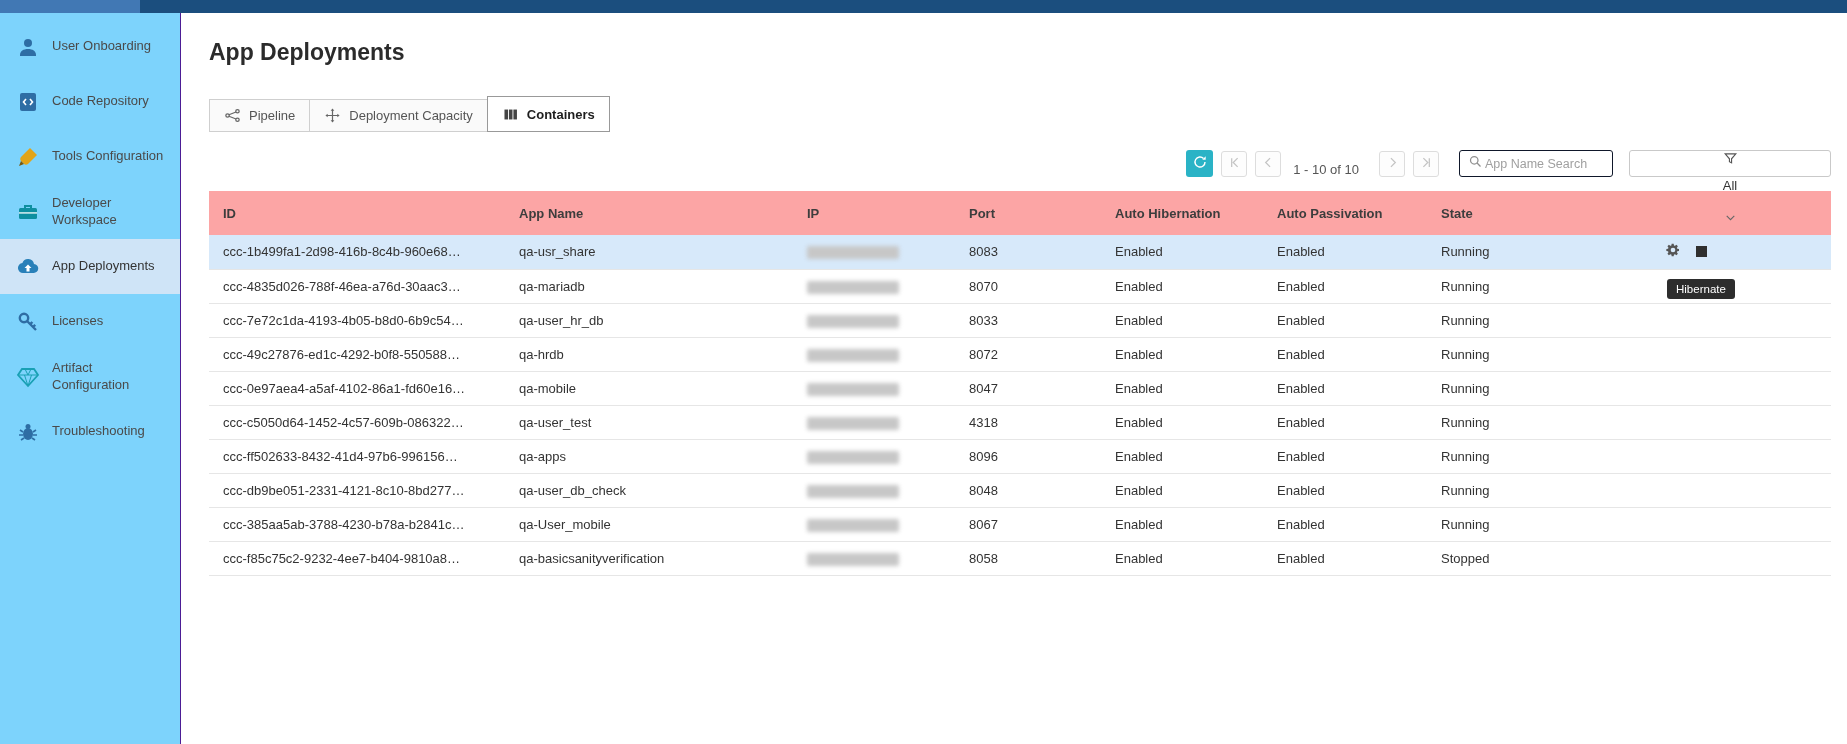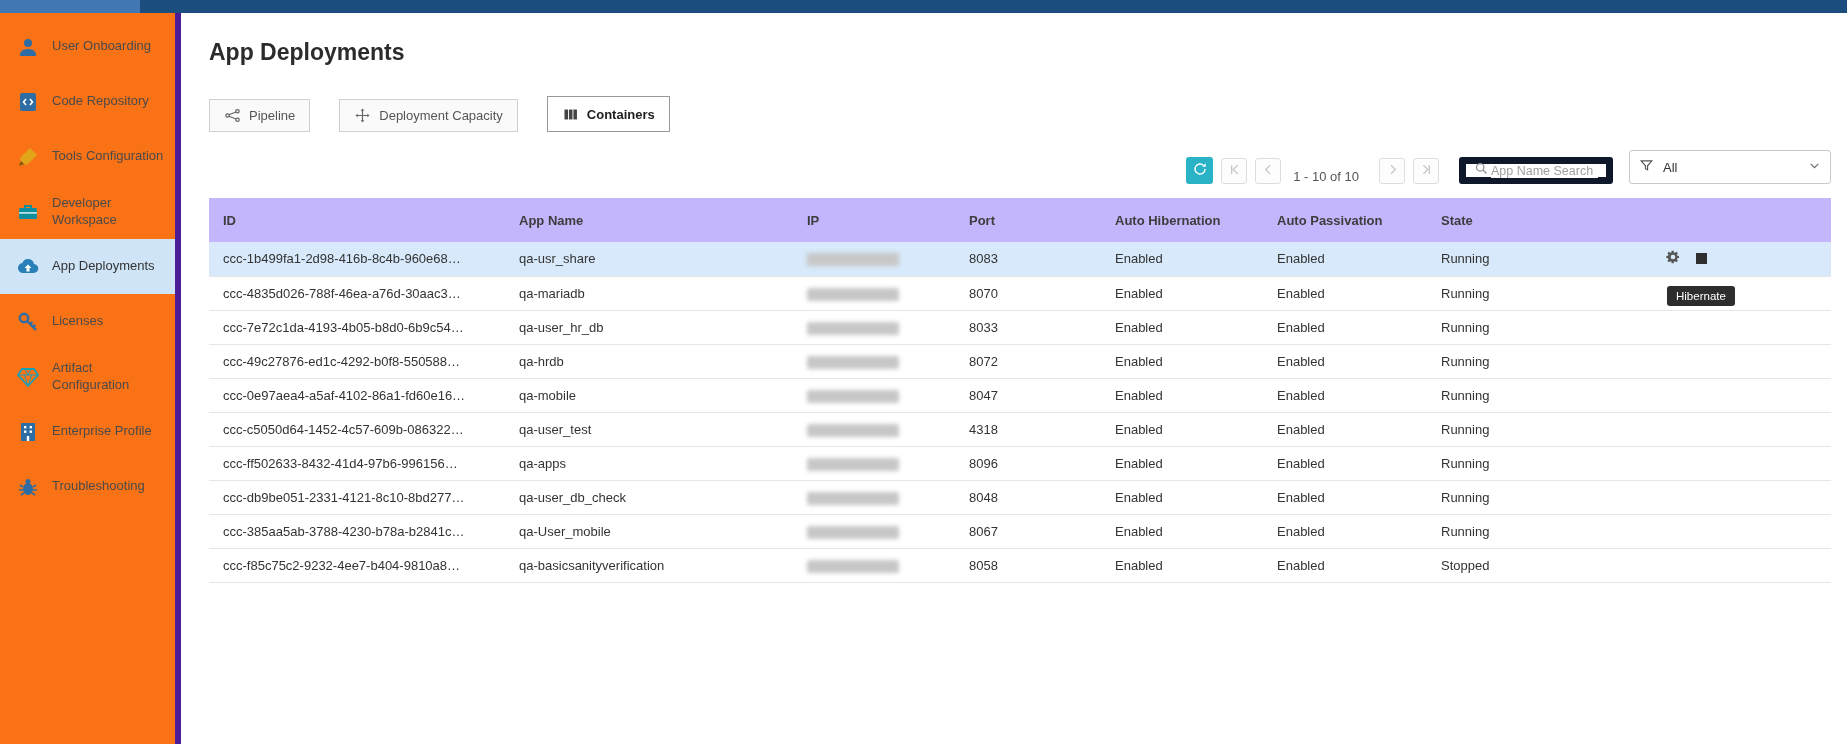--- a/index.html
+++ b/index.html
@@ -9,59 +9,59 @@
     background:#fff; overflow:hidden; position:relative;
   }
   
   .topbar { height:13px; display:flex; }
   .topbar-left { width:140px; background:#4178b4; }
   .topbar-main { flex:1; background:#1b4e7e; }
 
   .layout { display:flex; height:731px; }
 
   
-  .sidebar { width:181px; border-right:6px solid #4c1d95; background:#f97316; padding-top:6px; flex:0 0 181px; }
+  .sidebar { width:181px; border-right:1px solid #4c1d95; background:#7dd3fc; padding-top:6px; flex:0 0 181px; }
   .sidebar-item { display:flex; align-items:center; gap:12px; padding:10px 10px 10px 16px; min-height:55px; cursor:pointer; }
   .sidebar-item.active { background:#cfe4f7; }
   .sidebar-item .sicon { width:24px; height:24px; flex:0 0 24px; }
   .sidebar-item .slabel { font-size:13px; color:#4a4a4a; line-height:1.3; }
   .sidebar-item.active .slabel { color:#333; }
 
   
   .main { flex:1; padding:26px 16px 0 28px; background:#fff; min-width:0; }
   .page-title { font-size:23px; font-weight:600; color:#2b2b2b; }
 
   
-  .tabs { display:flex; margin-top:30px; align-items:flex-end;gap:30px; }
+  .tabs { display:flex; margin-top:30px; align-items:flex-end; }
   .tab { display:flex; align-items:center; gap:8px; height:33px; padding:0 14px; border:1px solid #cfcfcf;
          background:#fafafa; color:#555; font-size:13px; margin-left:-1px; cursor:pointer; }
   .tab:first-child { margin-left:0; }
   .tab.active { background:#fff; border-color:#999; font-weight:700; color:#1d1d1d; height:36px; position:relative; z-index:2; }
   .tab .ticon { width:17px; height:17px; }
 
   
   .toolbar { display:flex; justify-content:flex-end; align-items:flex-end; margin-top:18px; }
   .btn-refresh { width:27px; height:27px; background:#2ab3c6; border:none; border-radius:3px;
                  display:flex; align-items:center; justify-content:center; cursor:pointer; }
   .pg-btn { width:26px; height:26px; border:1px solid #ddd; background:#fdfdfd; border-radius:3px;
             display:flex; align-items:center; justify-content:center; margin-left:8px; }
   .pg-btn:first-of-type { margin-left:10px; }
   .pg-range { font-size:13px; color:#555; margin:0 12px; }
-  .search-box { display:flex; align-items:center; gap:2px; width:154px; height:27px; border:7px solid #0f172a;
+  .search-box { display:flex; align-items:center; gap:2px; width:154px; height:27px; border:1px solid #0f172a;
                 border-radius:3px; padding:0 8px; background:#fff; margin-left:20px; }
   .search-box input { border:none; outline:none; width:100%; font-size:12.5px; color:#333; font-family:inherit; }
   .search-box input::placeholder { color:#a0a0a0; }
   .filter-select { display:flex; align-items:center; gap:9px; width:202px; height:27px; border:1px solid #c9c9c9;
-                   border-radius:3px; padding:16px 9px; background:#fff; margin-left:16px; font-size:13px; color:#333; cursor:pointer; }
+                   border-radius:3px; padding:0 9px; background:#fff; margin-left:16px; font-size:13px; color:#333; cursor:pointer;flex-direction:column; }
   .filter-select .spacer { flex:1; }
 
   
   .table-wrap { margin-top:14px; }
   table { width:100%; border-collapse:collapse; table-layout:fixed; }
-  thead th { background:#c4b5fd; height:44px; text-align:left; padding:0 0 0 14px;
+  thead th { background:#fca5a5; height:44px; text-align:left; padding:0 0 0 14px;
              font-size:13px; color:#3d3d3d; font-weight:700; white-space:nowrap; overflow:hidden; }
   tbody td { height:34px; border-bottom:1px solid #e6e6e6; padding:0 0 0 14px;
              font-size:13px; color:#333; white-space:nowrap; overflow:hidden; background:#fff; }
   tr.highlight td { background:#d7e9fa; }
   .redacted { display:inline-block; width:92px; height:13px; background:#c7c7c7; border-radius:2px;
               filter:blur(2px); vertical-align:middle; }
   .td-actions { overflow:visible !important; position:relative; }
   .actions { display:flex; align-items:center; gap:15px; }
   .icon-btn { background:none; border:none; cursor:pointer; display:flex; align-items:center; justify-content:center; padding:0; }
   .stop-glyph { width:11px; height:11px; background:#2f2f2f; display:inline-block; }
@@ -144,35 +144,20 @@
     <div class="sidebar-item">
       <span class="sicon">
         <svg viewBox="0 0 24 24" width="24" height="24">
             <path d="M6 4h12l4 6-10 11L2 10z" fill="none" stroke="#19a0b4" stroke-width="1.8"></path>
             <path d="M2 10h20M9 4l3 6 3-6M12 21l-3.5-11M12 21l3.5-11" stroke="#19a0b4" stroke-width="1" fill="none"></path>
           </svg>
       </span>
       <span class="slabel">Artifact Configuration</span>
     </div>
 
-    <div class="sidebar-item">
-      <span class="sicon">
-        <svg viewBox="0 0 24 24" width="24" height="24">
-            <rect x="5" y="3" width="14" height="18" fill="#2e6da4"></rect>
-            <g fill="#fff">
-              <rect x="8" y="6" width="2.4" height="2.4"></rect>
-              <rect x="13.6" y="6" width="2.4" height="2.4"></rect>
-              <rect x="8" y="10.5" width="2.4" height="2.4"></rect>
-              <rect x="13.6" y="10.5" width="2.4" height="2.4"></rect>
-              <rect x="10.8" y="16" width="2.4" height="5"></rect>
-            </g>
-          </svg>
-      </span>
-      <span class="slabel">Enterprise Profile</span>
-    </div>
 
     <div class="sidebar-item">
       <span class="sicon">
         <svg viewBox="0 0 24 24" width="24" height="24">
             <circle cx="12" cy="6.5" r="2.5" fill="#2e6da4"></circle>
             <ellipse cx="12" cy="14" rx="5" ry="6" fill="#2e6da4"></ellipse>
             <path d="M4 10l3 2M20 10l-3 2M3 15h4M21 15h-4M5 20l3-2M19 20l-3-2" stroke="#2e6da4" stroke-width="1.6"></path>
           </svg>
       </span>
       <span class="slabel">Troubleshooting</span>

